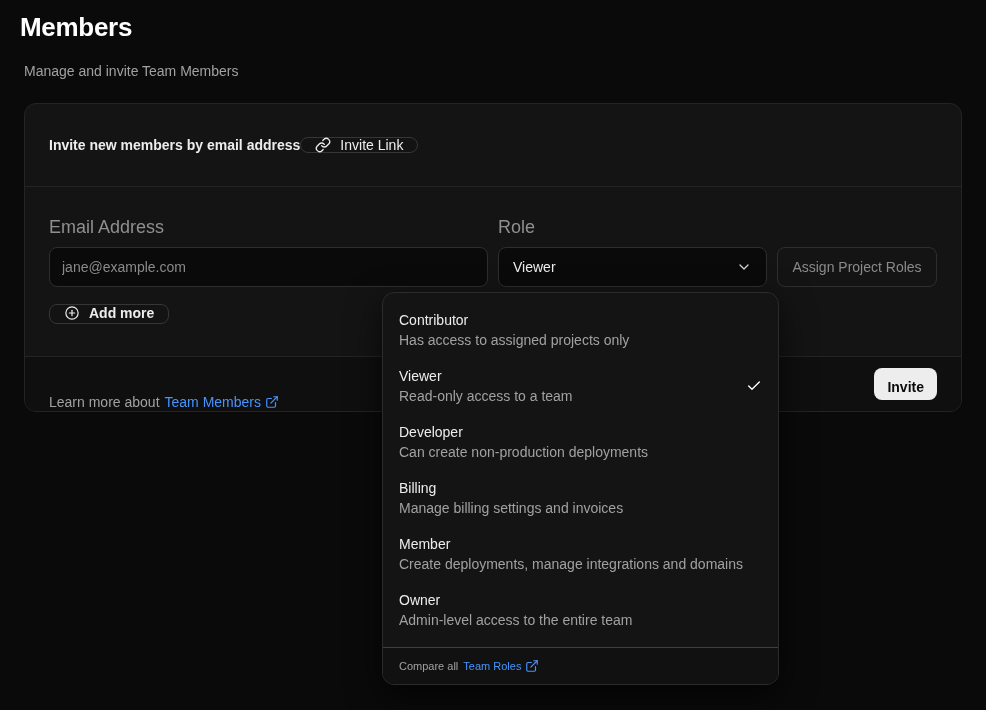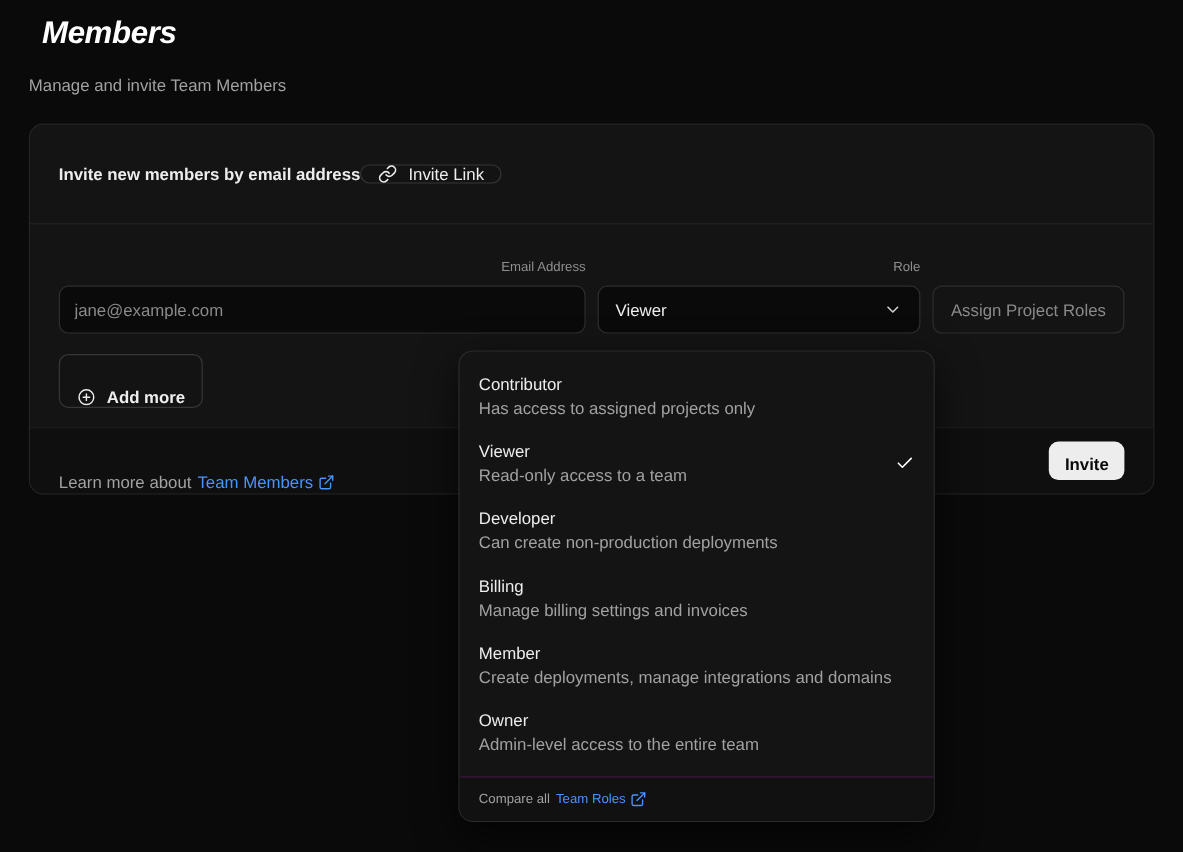--- a/index.html
+++ b/index.html
@@ -5,22 +5,22 @@
   * { box-sizing: border-box; margin: 0; padding: 0; }
   html, body { width: 986px; height: 710px; }
   body {
     position: relative;
     background: #0a0a0a;
     font-family: "Liberation Sans", sans-serif;
     color: #ededed;
     overflow: hidden;
   }
   .page-title {
-    position: absolute; left: 35px; top: 12px;
-    font-size: 26px; font-weight: 700; color: #ffffff; letter-spacing: -0.3px; font-style: italic;
+    position: absolute; left: 20px; top: 12px;
+    font-size: 26px; font-weight: 700; color: #ffffff; letter-spacing: -0.3px;
   }
   .page-subtitle {
     position: absolute; left: 24px; top: 63px;
     font-size: 14px; color: #a1a1a1;
   }
   .card {
     position: absolute; left: 24px; top: 103px; width: 938px; height: 309px;
     background: #141414; border: 1px solid #242424; border-radius: 12px;
   }
   .card-header {
@@ -33,41 +33,41 @@
     height: 16px; padding: 0 14px;
     background: #131313; border: 1px solid #363636; border-radius: 8px;
     color: #ededed; font-size: 14px; font-family: inherit; cursor: pointer;
   }
   .btn-outline svg { flex: 0 0 auto; }
   .form { padding: 30px 24px 0; }
   .form-row { display: flex; gap: 10px; }
   .field { display: flex; flex-direction: column; }
   .field-email { flex: 1; }
   .field-role { width: 269px; }
-  .field-label { font-size: 11px; color: #8f8f8f; margin-bottom: 9px; text-align: right; }
+  .field-label { font-size: 18px; color: #8f8f8f; margin-bottom: 9px; }
   .text-input {
     width: 100%; height: 40px; background: #0a0a0a;
     border: 1px solid #2e2e2e; border-radius: 8px;
     padding: 0 12px; color: #0ea5e9; font-size: 14px; font-family: inherit; outline: none;
   }
   .text-input::placeholder { color: #8a8a8a; }
   .select {
     height: 40px; background: #0a0a0a; border: 1px solid #2e2e2e; border-radius: 8px;
     display: flex; align-items: center; justify-content: space-between;
     padding: 0 14px; color: #ededed; font-size: 14px; cursor: pointer;
   }
   .select .chev { color: #cfcfcf; display: flex; }
   .assign-btn {
     width: 160px; height: 40px; align-self: flex-end;
     background: transparent; border: 1px solid #2e2e2e; border-radius: 8px;
     color: #8a8a8a; font-size: 14px; font-family: inherit; cursor: not-allowed;
   }
   .add-more {
-    margin-top: 17px; display: inline-flex; align-items: flex-end; gap: 9px;
-    height: 45px; padding: 0 14px;
+    margin-top: 17px; display: inline-flex; align-items: flex-start; gap: 9px;
+    height: 20px; padding: 0 14px;
     background: #131313; border: 1px solid #363636; border-radius: 8px;
     color: #ededed; font-size: 14px; font-weight: 600; font-family: inherit; cursor: pointer;
   }
   .card-footer {
     position: absolute; left: 0; right: 0; bottom: 0; height: 55px;
     background: #0f0f0f; border-top: 1px solid #242424; border-radius: 0 0 11px 11px;
     display: flex; align-items: center; justify-content: space-between; padding: 0 24px;
   }
   .footer-learn { font-size: 14px; color: #a1a1a1; display: inline-flex; align-items: center; gap: 5px; margin-top: 36px; }
   .link-blue {

